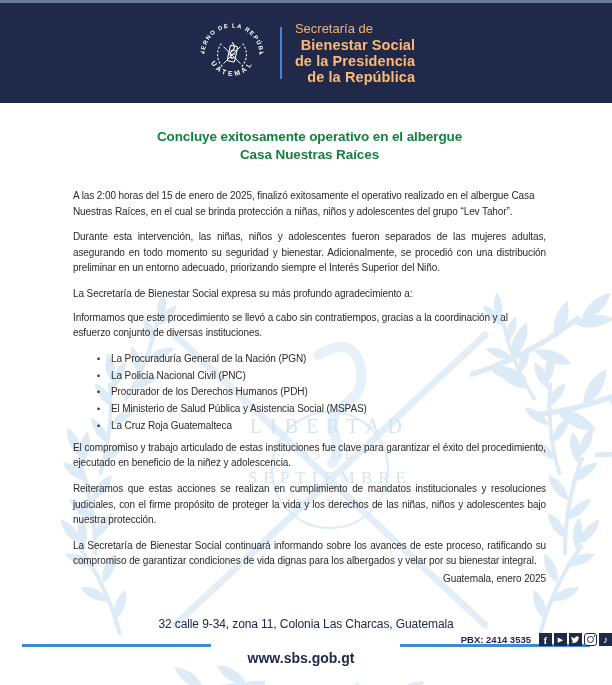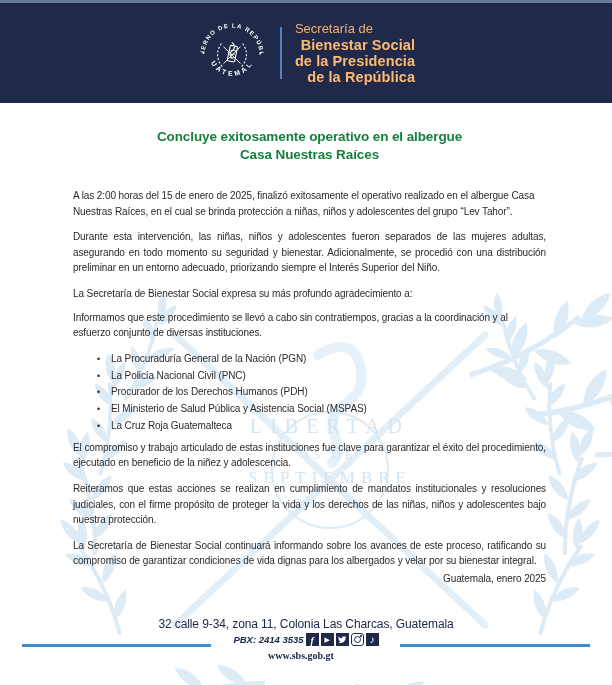--- a/index.html
+++ b/index.html
@@ -28,23 +28,23 @@
   .title{color:#15803d;font-weight:700;font-size:13.5px;line-height:18px;text-align:center;margin-bottom:24px;}
   .content p{margin:0 0 10px 0;}
   .content p.just{text-align:justify;}
   ul.inst{list-style:none;margin:0 0 5px 0;padding:0 0 0 24px;}
   ul.inst li{position:relative;padding-left:14px;line-height:16.8px;}
   ul.inst li::before{content:"•";position:absolute;left:0;top:0;font-size:9px;color:#2a2a2a;}
   .dateline{text-align:right;margin-top:2px;}
   
   .footer{position:absolute;left:0;right:0;bottom:0;height:70px;z-index:1;}
   .address{position:absolute;top:2px;left:0;right:0;text-align:center;color:#20294a;font-size:12px;letter-spacing:-0.1px;}
-  .pbx-row{position:absolute;top:18px;left:0;right:0;display:flex;align-items:center;justify-content:center;gap:2px;font-style:italic;}
+  .pbx-row{position:absolute;top:18px;left:0;right:0;display:flex;align-items:center;justify-content:flex-end;gap:8px;}
   .pbx{color:#20294a;font-weight:700;font-size:9.5px;letter-spacing:0;}
-  .website{position:absolute;top:35px;left:0;right:10px;text-align:center;color:#20294a;font-weight:700;font-size:10px;font-family:Liberation Serif, serif;}
+  .website{position:absolute;top:35px;left:0;right:10px;text-align:center;color:#20294a;font-weight:700;font-size:14px;}
   .rule{position:absolute;top:29px;height:3px;background:#3a8ecd;}
   .rule.left{left:22px;width:189px;}
   .rule.right{right:22px;width:190px;}
   
   .social{display:flex;gap:2px;align-items:center;}
   .sicon{width:13px;height:13px;display:flex;align-items:center;justify-content:center;text-decoration:none;box-sizing:border-box;}
   .sicon.solid{background:#20294a;color:#ffffff;}
   .sicon.outline{background:#ffffff;border:1.5px solid #20294a;border-radius:3px;position:relative;}
   .fb{font-weight:700;font-size:10px;font-family:"Liberation Serif",serif;transform:translateY(.5px);}
   .yt{font-size:7px;line-height:1;}

